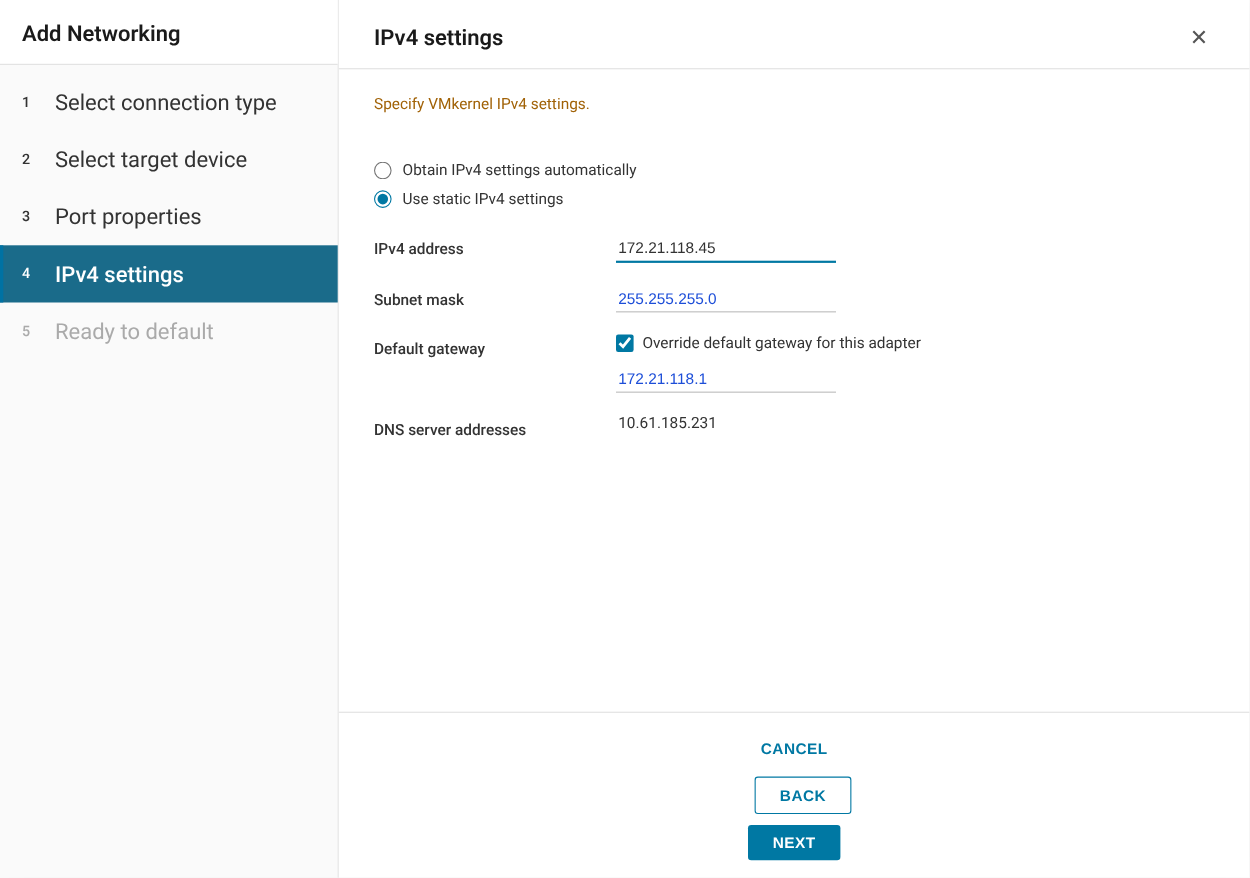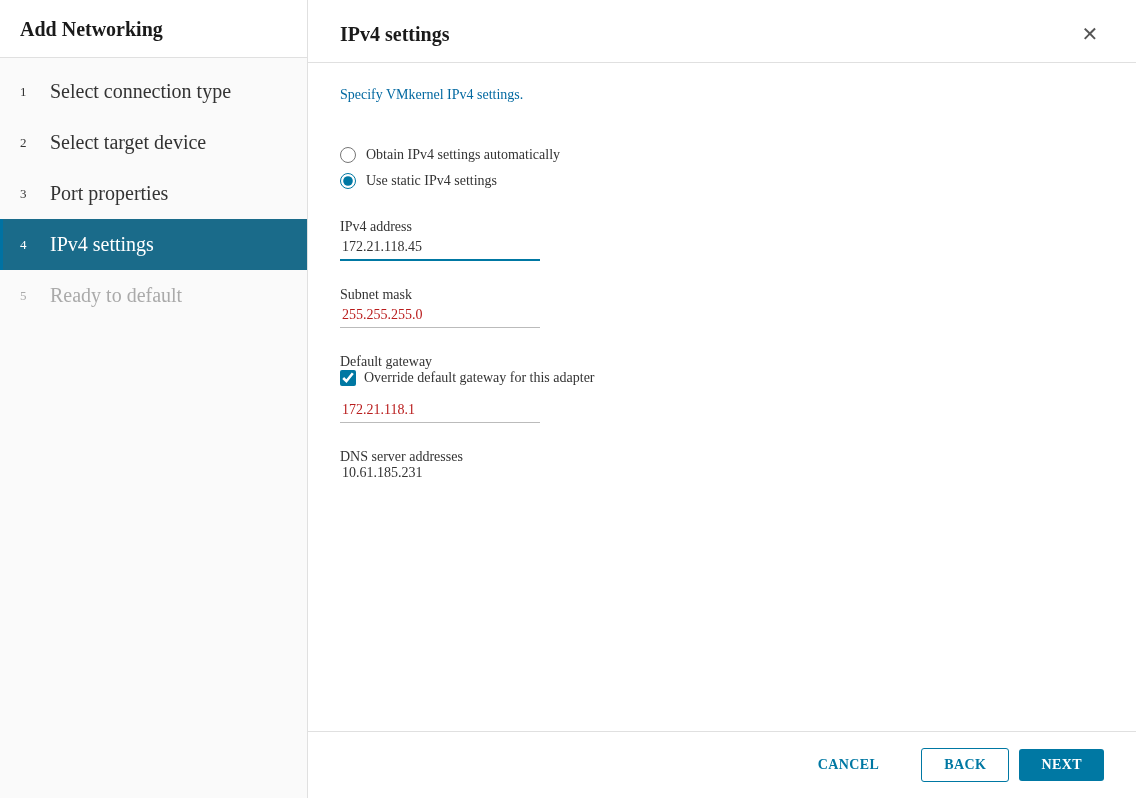--- a/index.html
+++ b/index.html
@@ -1,15 +1,15 @@
 <!DOCTYPE html>
 <html><head>
   <meta charset="utf-8">
   <style>
-    * { box-sizing: border-box; margin: 0; padding: 0; font-family: Liberation Serif, serif; }
+    * { box-sizing: border-box; margin: 0; padding: 0; }
     body {
       font-family: -apple-system, BlinkMacSystemFont, "Segoe UI", Roboto, Arial, sans-serif;
       font-size: 14px;
       background: #f4f4f4;
       display: flex;
       justify-content: center;
       align-items: center;
       width: 1136px;
       height: 798px;
       overflow: hidden;
@@ -116,21 +116,21 @@
       height: 28px;
       border-radius: 3px;
     }
 
     .main-body {
       flex: 1;
       padding: 24px 32px;
       overflow-y: auto;
     }
     .subtitle {
-      color: #0369a1;
+      color: #a16207;
       font-size: 14px;
       margin-bottom: 24px;
     }
 
     
     .radio-group {
       margin-bottom: 24px;
       margin-top: 44px;
     }
     .radio-item {
@@ -152,21 +152,20 @@
     }
 
     
     .form-table {
       width: 100%;
     }
     .form-row {
       display: flex;
       align-items: flex-start;
       margin-bottom: 20px;
-      flex-direction: column;
     }
     .form-label {
       min-width: 220px;
       padding-top: 6px;
       color: #333;
       font-size: 14px;
       font-weight: 500;
     }
     .form-field {
       flex: 1;
@@ -180,21 +179,21 @@
       color: #333;
       background: transparent;
       outline: none;
     }
     .text-input-plain {
       width: 200px;
       border: none;
       border-bottom: 1px solid #bbb;
       padding: 4px 2px;
       font-size: 14px;
-      color: #b91c1c;
+      color: #1d4ed8;
       background: transparent;
       outline: none;
     }
 
     
     .checkbox-row {
       display: flex;
       align-items: flex-start;
       margin-bottom: 10px;
     }
@@ -222,20 +221,21 @@
     }
 
     
     .main-footer {
       display: flex;
       justify-content: flex-end;
       align-items: center;
       padding: 16px 32px;
       border-top: 1px solid #e0e0e0;
       gap: 10px;
+      flex-direction: column;
     }
     .btn-cancel {
       background: none;
       border: none;
       color: #0078a3;
       font-size: 14px;
       font-weight: 600;
       padding: 8px 16px;
       cursor: pointer;
       letter-spacing: 0.03em;

